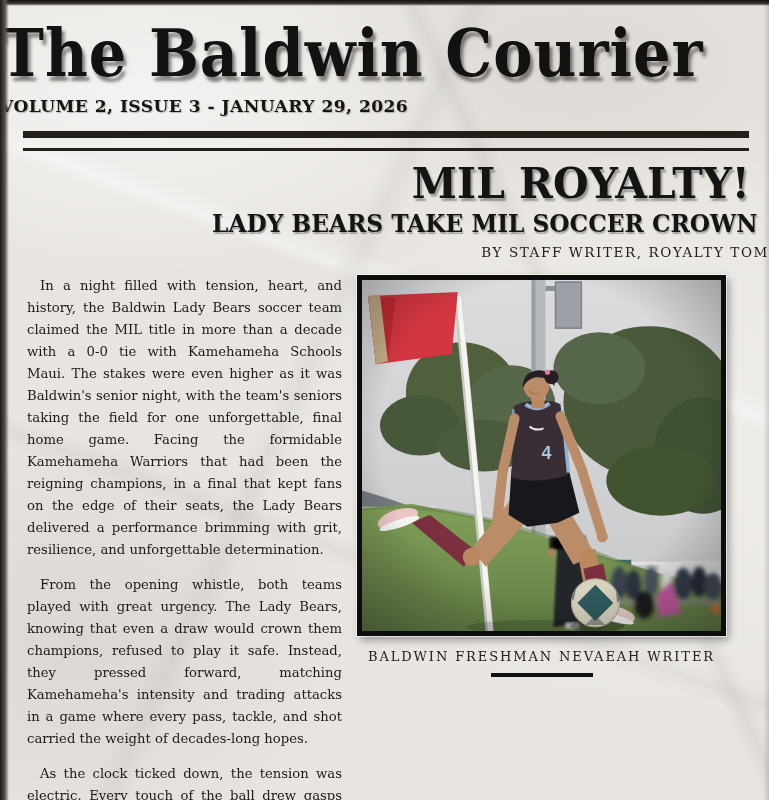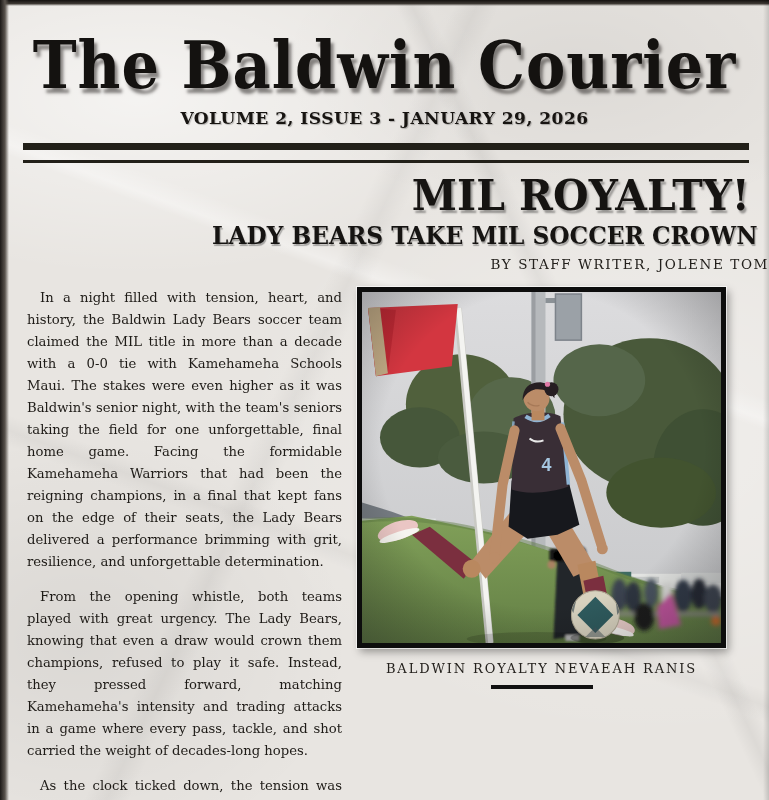--- a/index.html
+++ b/index.html
@@ -21,21 +21,21 @@
       linear-gradient(200deg, rgba(0,0,0,0) 64%, rgba(0,0,0,.04) 65.5%, rgba(0,0,0,0) 67%),
       linear-gradient(20deg, rgba(255,255,255,0) 60%, rgba(255,255,255,.35) 61%, rgba(255,255,255,0) 63%);
   }
   .edge-top{position:absolute;top:0;left:0;right:0;height:6px;
     background:linear-gradient(180deg,#14110f 0%,#3d3833 60%,rgba(61,56,51,0) 100%);z-index:9;}
   .edge-left{position:absolute;top:0;left:0;bottom:0;width:9px;
     background:linear-gradient(90deg,#1c1917 0%,#59534d 55%,rgba(89,83,77,0) 100%);z-index:9;}
   .edge-right{position:absolute;top:0;right:0;bottom:0;width:6px;
     background:linear-gradient(270deg,rgba(0,0,0,.14),rgba(0,0,0,0));z-index:9;}
 
-  header{padding-top:32px;text-align:center;}
+  header{padding-top:20px;}
   .masthead{
     margin:0;font-family:"DejaVu Serif",serif;font-weight:800;
     font-size:59px;line-height:1.05;letter-spacing:1px;color:#141210;
     transform:scaleY(1.1);transform-origin:top center;
     text-shadow:3px 4px 3px rgba(25,22,20,.5);
   }
   .issue-line{
     margin-top:14px;font-weight:700;font-size:17px;letter-spacing:.5px;color:#171411;
     text-shadow:1px 1px 1px rgba(0,0,0,.25);
   }
@@ -88,21 +88,21 @@
   <header>
     <h1 class="masthead">The Baldwin Courier</h1>
     <div class="issue-line">VOLUME 2, ISSUE 3 - JANUARY 29, 2026</div>
     <div class="rule thick"></div>
     <div class="rule thin"></div>
   </header>
 
   <section class="head-block">
     <h2 class="headline">MIL ROYALTY!</h2>
     <h3 class="subheadline">LADY BEARS TAKE MIL SOCCER CROWN</h3>
-    <div class="byline">BY STAFF WRITER,  JOLENE TOM</div>
+    <div class="byline">BY STAFF WRITER,  ROYALTY TOM</div>
   </section>
 
   <section class="columns">
     <div class="text-col">
       <p>In a night filled with tension, heart, and history, the Baldwin Lady Bears soccer team claimed the MIL title in more than a decade with a 0-0 tie with Kamehameha Schools Maui. The stakes were even higher as it was Baldwin's senior night, with the team's seniors taking the field for one unforgettable, final home game. Facing the formidable Kamehameha Warriors that had been the reigning champions, in a final that kept fans on the edge of their seats, the Lady Bears delivered a performance brimming with grit, resilience, and unforgettable determination.</p>
       <p>From the opening whistle, both teams played with great urgency. The Lady Bears, knowing that even a draw would crown them champions, refused to play it safe. Instead, they pressed forward, matching Kamehameha's intensity and trading attacks in a game where every pass, tackle, and shot carried the weight of decades-long hopes.</p>
       <p>As the clock ticked down, the tension was electric. Every touch of the ball drew gasps from the packed stands. When the final whistle blew, the scoreboard showed 0-0, a hard-fought draw that was enough for Baldwin to clinch the title. Tears flowed freely, of relief, and of pride. Players embraced, and fans cheered, knowing they had witnessed not just a game but a moment that would live on in the hearts of the Baldwin community for generations.</p>
     </div>
 
     <figure class="photo-fig">
@@ -255,18 +255,18 @@
               <polygon points="234,304 252,322 234,340 216,322" fill="#2f5b5e"></polygon>
               <polygon points="206,310 216,302 212,320" fill="#47555c" opacity=".7"></polygon>
               <polygon points="262,312 254,304 256,322" fill="#47555c" opacity=".7"></polygon>
               <polygon points="224,344 244,344 234,334" fill="#47555c" opacity=".5"></polygon>
             </g>
           </g>
 
           <rect x="0" y="0" width="360" height="350" fill="url(#vign)"></rect>
         </svg>
       </div>
-      <figcaption class="photo-caption">BALDWIN ROYALTY NEVAEAH RANIS</figcaption>
+      <figcaption class="photo-caption">BALDWIN FRESHMAN NEVAEAH WRITER</figcaption>
       <div class="caption-rule"></div>
     </figure>
   </section>
 
 </div>
 
 </body></html>

